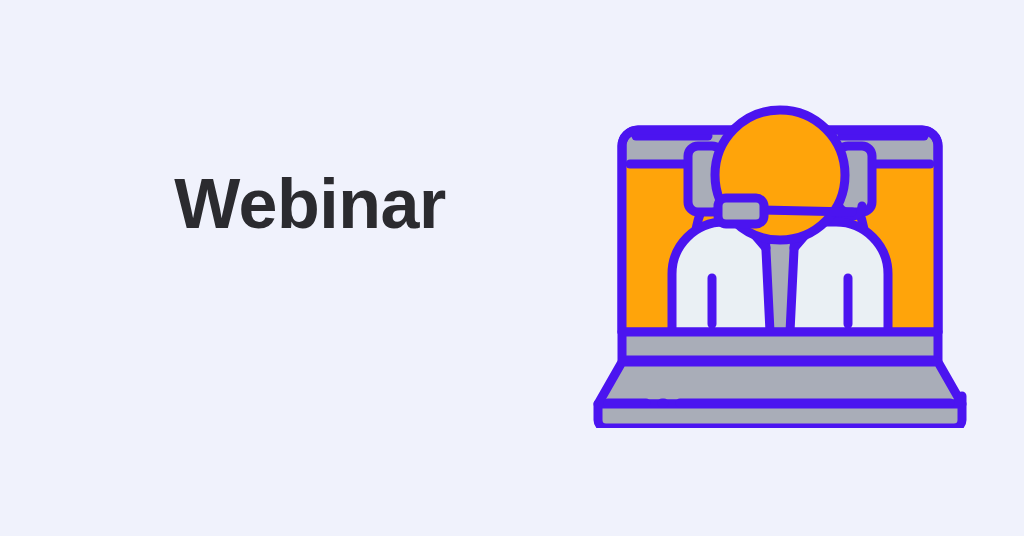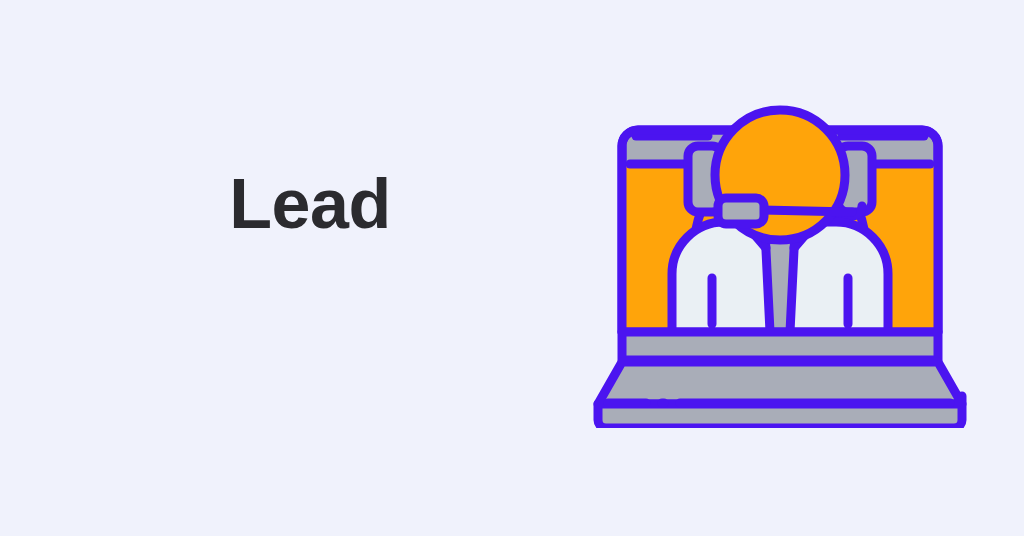--- a/index.html
+++ b/index.html
@@ -49,21 +49,21 @@
     width: 380px;
     height: 340px;
   }
 </style>
 </head>
 <body>
 
 <div id="banner">
 
   <h1 id="headline">
-    <span class="hl-line">Lead</span>
+    <span class="hl-line">Webinar</span>
   </h1>
 
   <div id="illustration">
     <svg viewBox="0 0 380 340" xmlns="http://www.w3.org/2000/svg">
 
       <g>
         <path d="M 32 58
                  a 16 16 0 0 1 16 -16
                  L 332 42
                  a 16 16 0 0 1 16 16

